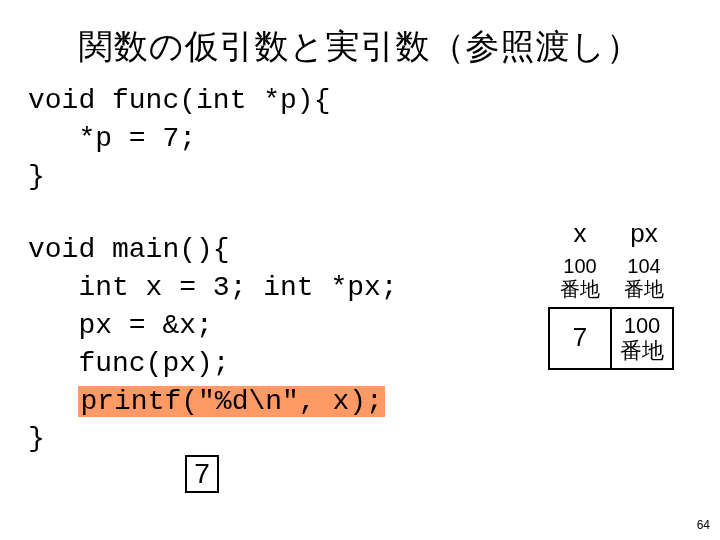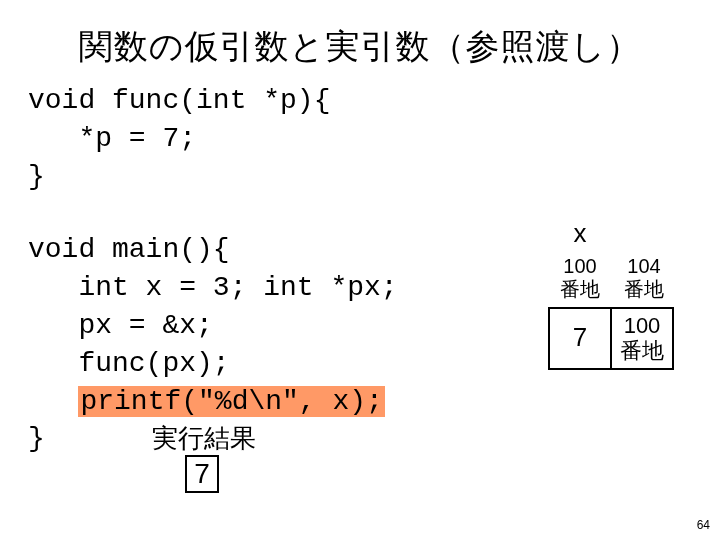--- a/index.html
+++ b/index.html
@@ -110,27 +110,27 @@
 <div class="code block1">void func(int *p){
    *p = 7;
 }</div>
 
 <div class="code block2"><span>void main(){
    int x = 3; int *px;
    px = &amp;x;
    func(px);
    </span><span class="highlight">printf("%d\n", x);</span><span>
 }</span>
-  <div class="result-label">実行結果</div>
   <div class="result-box">7</div>
 </div>
 
 <div class="mem">
   <div class="mem-headers">
     <div>x</div>
+    <div>px</div>
   </div>
   <div class="mem-sub">
     <div>
       <span>100</span><br>
       <span>番地</span>
     </div>
     <div>
       <span>104</span><br>
       <span>番地</span>
     </div>

